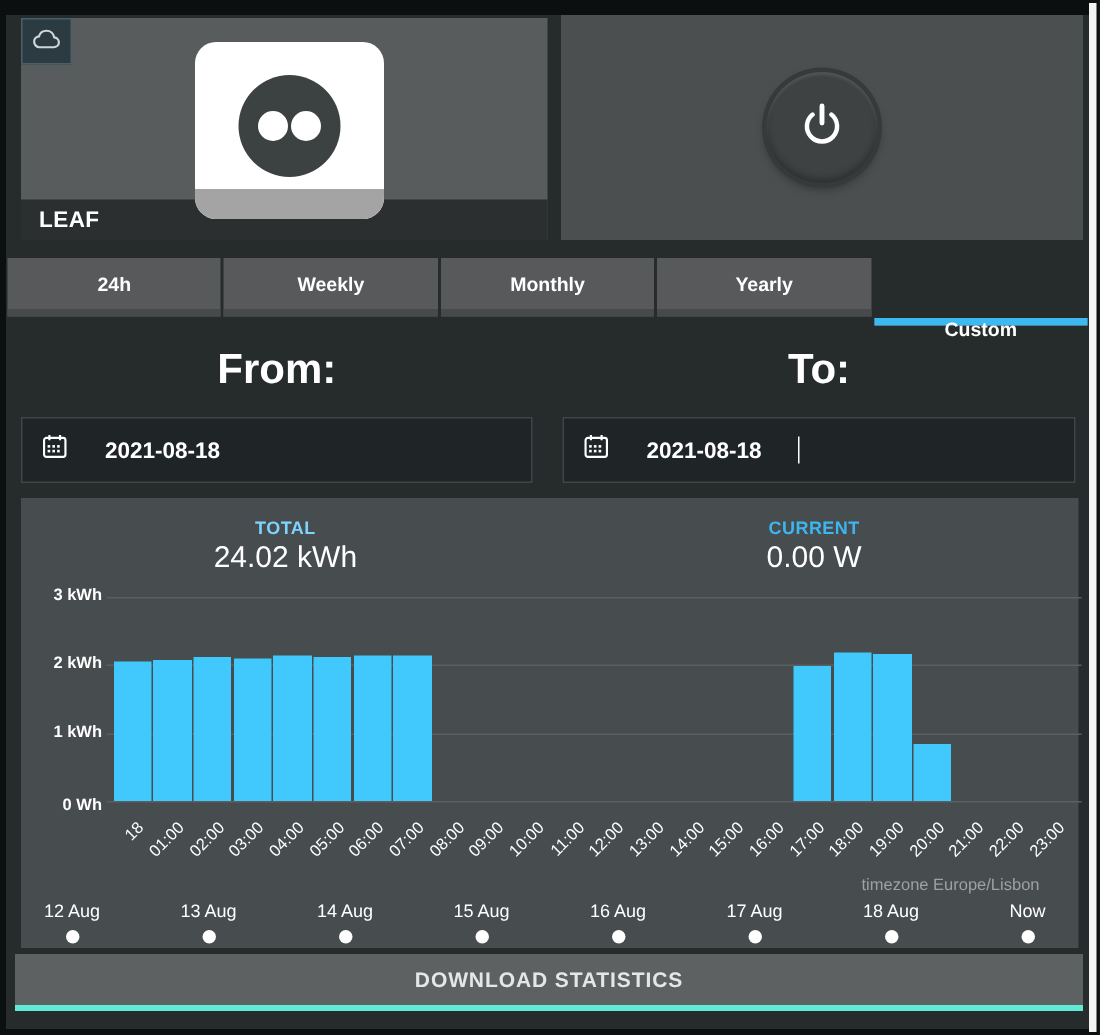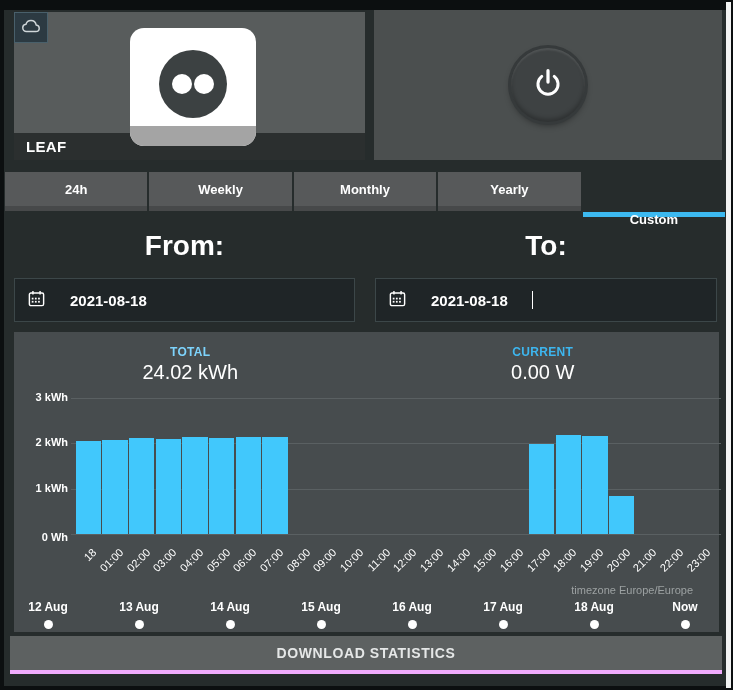--- a/index.html
+++ b/index.html
@@ -48,24 +48,24 @@
   .plot { position:absolute; left:61px; top:66px; width:640px; height:136px; }
   .gridline { position:absolute; left:-4px; width:650px; height:1px; background:#5a6062; }
   .ylabel { position:absolute; left:4px; width:50px; text-align:right; color:#fff; font-size:11px; font-weight:700; }
   .bar { position:absolute; bottom:0; background:#41c8fc; }
   .xlabels { position:absolute; left:61px; top:202px; width:640px; height:54px; }
   .xlabel { position:absolute; top:12px; width:46px; text-align:right; color:#fff; font-size:11px; transform:rotate(-45deg); transform-origin:100% 0; white-space:nowrap; }
 
   .tz { position:absolute; right:26px; top:252px; color:#9ca1a2; font-size:11px; }
   .days { position:absolute; left:0; top:268px; width:100%; display:flex; justify-content:space-between; padding:0 14px; }
   .day { text-align:center; cursor:pointer; min-width:40px; }
-  .day .lbl { color:#fff; font-size:12px; font-weight:700; }
+  .day .lbl { color:#fff; font-size:12px; font-weight:400; }
   .day .rdot { width:9px; height:9px; border-radius:50%; background:#fff; margin:6px auto 0; }
 
-  .download { position:absolute; left:6px; top:626px; width:712px; height:38px; background:#5d6161; border:none; border-bottom:4px solid #f0abfc; color:#e5e7e7; font-family:"Liberation Sans", sans-serif; font-size:14px; font-weight:700; letter-spacing:.6px; cursor:pointer; }
+  .download { position:absolute; left:6px; top:626px; width:712px; height:38px; background:#5d6161; border:none; border-bottom:4px solid #5eead4; color:#e5e7e7; font-family:"Liberation Sans", sans-serif; font-size:14px; font-weight:700; letter-spacing:.6px; cursor:pointer; }
 </style>
 </head>
 <body>
 
 <div class="screen">
   <div class="app">
 
     <div class="device-tile">
       <button class="cloud-btn">
         <span>
@@ -207,21 +207,21 @@
           <div class="xlabel" style="left: 396px;">16:00</div>
           <div class="xlabel" style="left: 422.667px;">17:00</div>
           <div class="xlabel" style="left: 449.333px;">18:00</div>
           <div class="xlabel" style="left: 476px;">19:00</div>
           <div class="xlabel" style="left: 502.667px;">20:00</div>
           <div class="xlabel" style="left: 529.333px;">21:00</div>
           <div class="xlabel" style="left: 556px;">22:00</div>
           <div class="xlabel" style="left: 582.667px;">23:00</div>
         </div>
 
-      <div class="tz">timezone Europe/Europe</div>
+      <div class="tz">timezone Europe/Lisbon</div>
       <div class="days" id="days">
           <div class="day">
             <div class="lbl">12 Aug</div>
             <div class="rdot"></div>
           </div>
           <div class="day">
             <div class="lbl">13 Aug</div>
             <div class="rdot"></div>
           </div>
           <div class="day">

